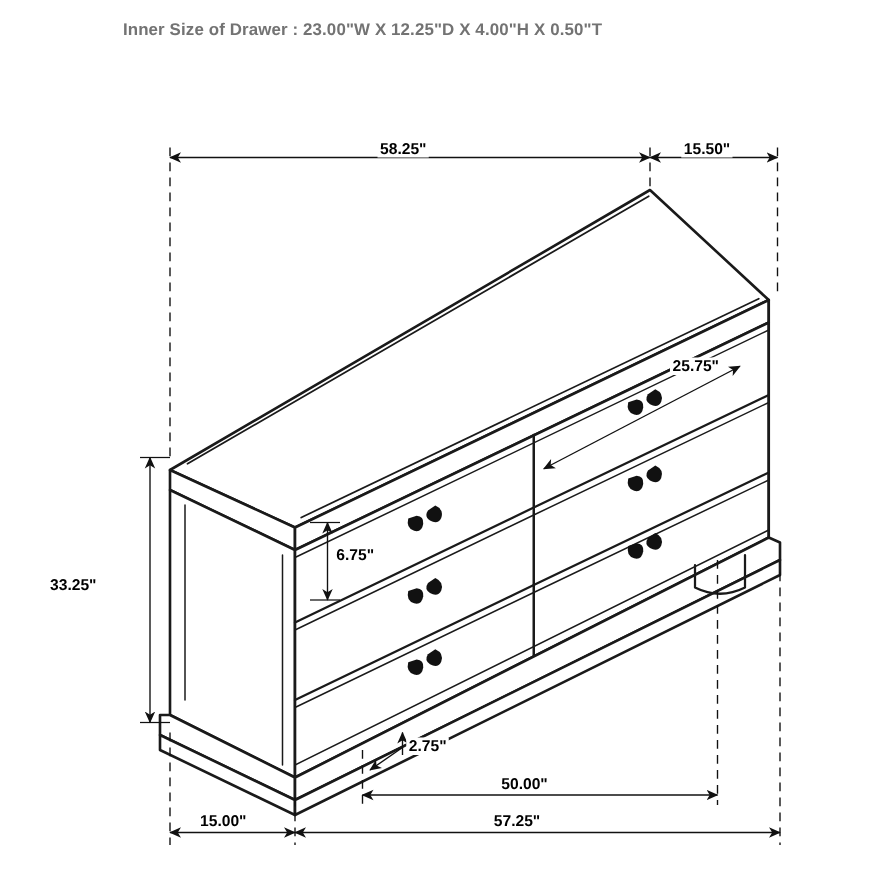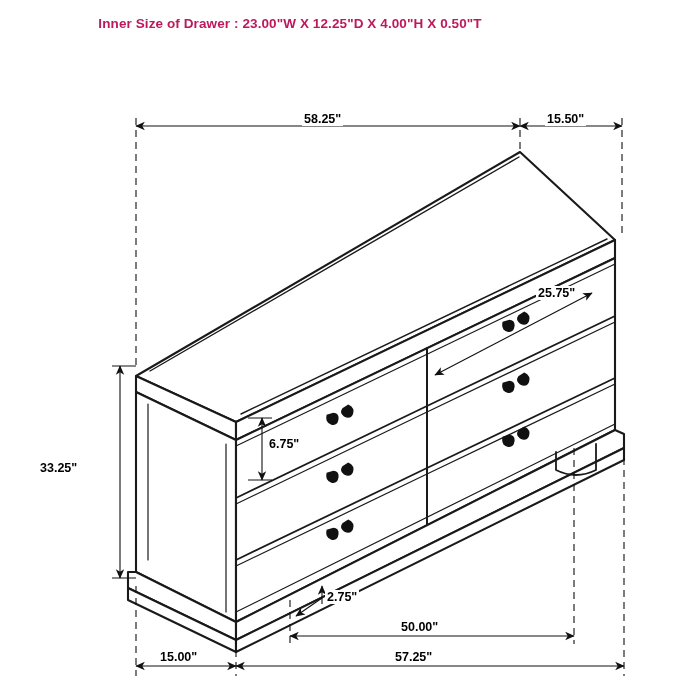--- a/index.html
+++ b/index.html
@@ -21,21 +21,21 @@
   }
   #title {
     position: absolute;
     top: 16px;
     left: 0;
     width: 580px;
     text-align: center;
     font-size: 13.5px;
     font-weight: bold;
     letter-spacing: 0.1px;
-    color: #be185d;
+    color: #737373;
   }
   svg#drawing {
     position: absolute;
     top: 0;
     left: 0;
     width: 700px;
     height: 700px;
   }
   .dimlabel {
     position: absolute;

